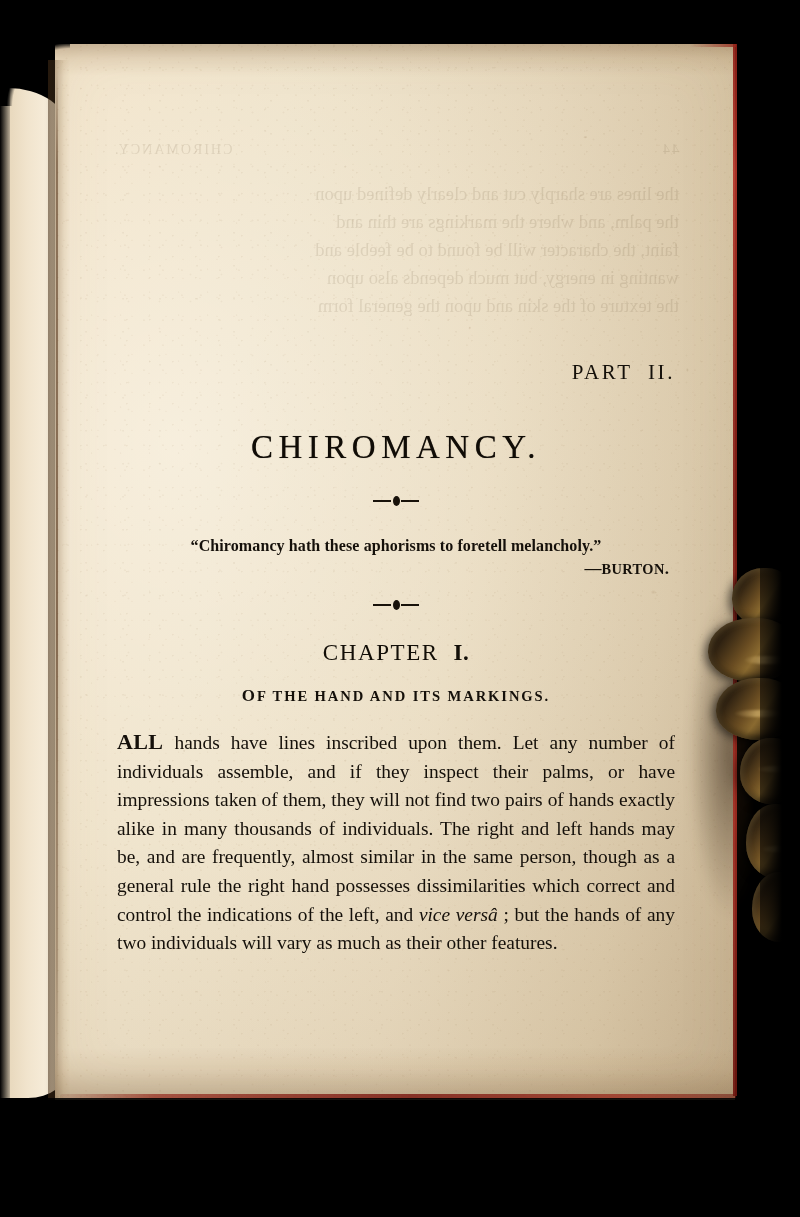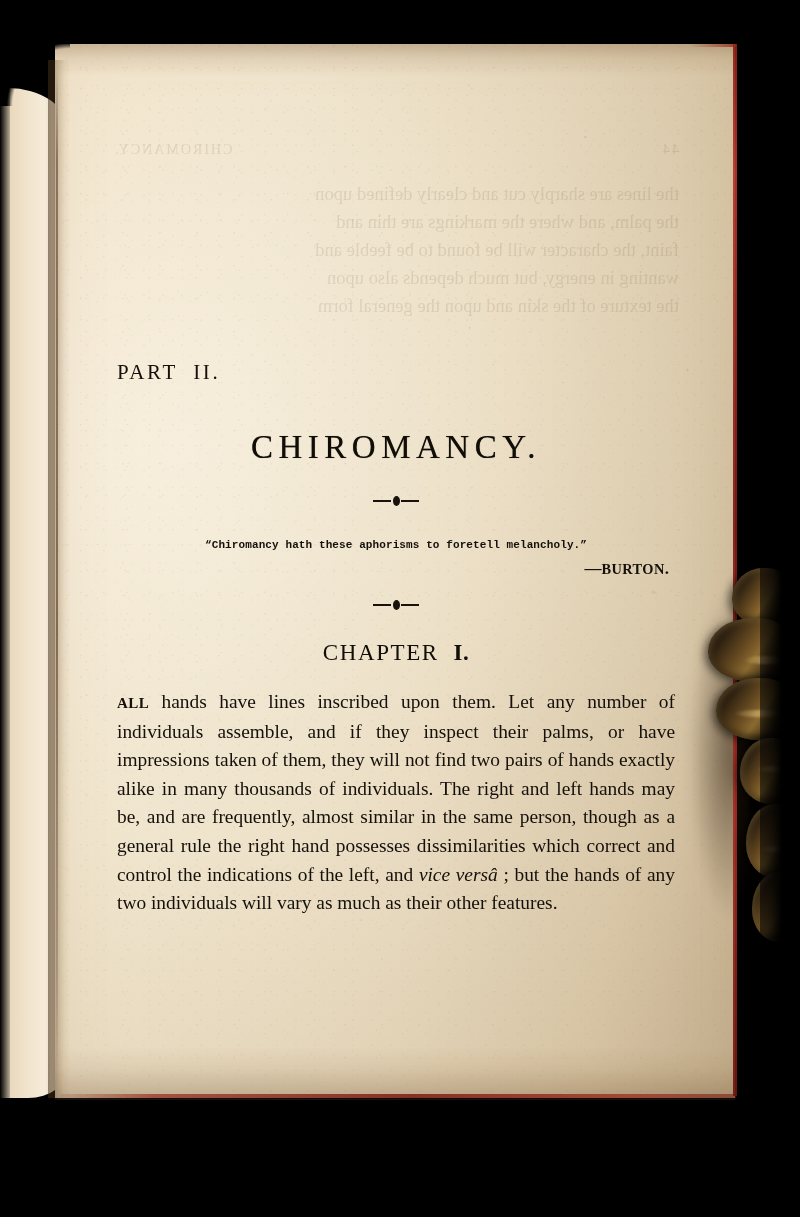--- a/index.html
+++ b/index.html
@@ -190,21 +190,21 @@
   .textblock {
     position: absolute;
     left: 62px;
     top: 318px;
     width: 558px;
     z-index: 4;
     color: #1a1206;
   }
 
   .part-label {
-    text-align: left;
+    text-align: right;
     font-size: 21px;
     letter-spacing: 2.6px;
     font-weight: 400;
     color: #14100a;
     margin: 0 0 44px 0;
     white-space: pre;
   }
 
   .work-title {
     text-align: center;
@@ -233,26 +233,25 @@
     width: 7px;
     height: 10px;
     background: #18120a;
     border-radius: 50%;
     margin: 0 1.5px;
   }
 
   .epigraph {
     margin: 24px 0 0 0;
     text-align: center;
-    font-size: 11px;
+    font-size: 16px;
     line-height: 23px;
     font-weight: 700;
     color: #15100a;
     letter-spacing: 0.1px;
-    font-family: Liberation Mono, monospace;
   }
   .epigraph .quote-mark {
     font-weight: 700;
   }
   .attribution {
     margin: 2px 0 0 0;
     text-align: right;
     padding-right: 6px;
     font-size: 17px;
     font-weight: 700;
@@ -296,21 +295,21 @@
     line-height: 28.6px;
     text-align: justify;
     text-justify: inter-word;
     color: #15100a;
     font-weight: 400;
     hyphens: none;
   }
   .body-text p { margin: 0; }
   .body-text p + p { text-indent: 22px; }
   .body-text .dropcaps {
-    font-size: 15px;
+    font-size: 22px;
     font-weight: 700;
     letter-spacing: 0.4px;
   }
   .body-text em {
   }
 
   
   .fore-edge {
     position: absolute;
     left: 733px;
@@ -487,20 +486,23 @@
       <div class="ornament ornament-wrap-2">
         <span class="bar"></span>
         <span class="lozenge"></span>
         <span class="bar"></span>
       </div>
 
       <div class="chapter-label">
         <span>CHAPTER</span><span>&nbsp;&nbsp;</span><span class="chapnum">I.</span>
       </div>
 
+      <div class="chapter-subtitle">
+        <span class="bigcap">O</span><span>F  THE  HAND  AND  ITS  MARKINGS.</span>
+      </div>
 
       <div class="body-text">
         <p><span class="dropcaps">ALL</span><span> hands have lines inscribed upon them.  Let any number of individuals assemble, and if they inspect their palms, or have impressions taken of them, they will not find two pairs of hands exactly alike in many thousands of individuals.  The right and left hands may be, and are frequently, almost similar in the same person, though as a general rule the right hand possesses dissimilarities which correct and control the indications of the left, and </span><em>vice versâ</em><span> ; but the hands of any two individuals will vary as much as their other features.</span></p>
       </div>
 
     </div>
   </div>
 
   <div class="gutter"></div>
   <div class="gutter-line"></div>

